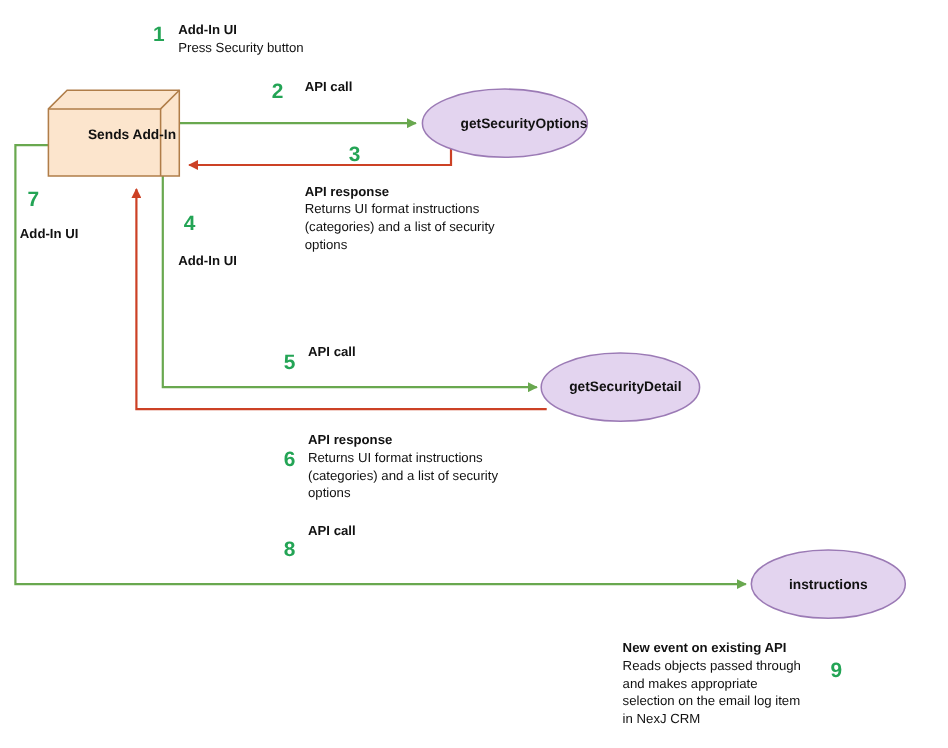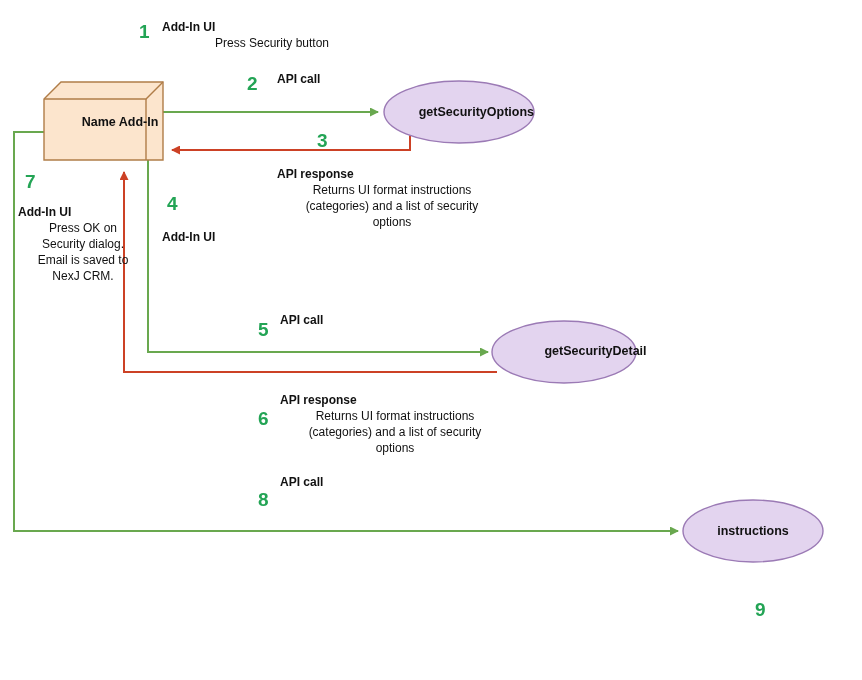--- a/index.html
+++ b/index.html
@@ -39,21 +39,20 @@
     line-height: 1.33;
     font-family: "Liberation Sans", sans-serif;
   }
   .note .note-title {
     font-weight: bold;
     display: block;
   }
   .note .note-body {
     display: block;
     white-space: pre-line;
-    text-align: center;
   }
   .node-label {
     position: absolute;
     font-size: 12.5px;
     font-weight: bold;
     color: #111111;
     text-align: center;
     font-family: "Liberation Sans", sans-serif;
   }
 </style>
@@ -104,23 +103,23 @@
 
     <g>
       <ellipse cx="564" cy="352" rx="72" ry="31" fill="#e3d4ef" stroke="#9b7ab5" stroke-width="1.4"></ellipse>
     </g>
 
     <g>
       <ellipse cx="753" cy="531" rx="70" ry="31" fill="#e3d4ef" stroke="#9b7ab5" stroke-width="1.4"></ellipse>
     </g>
   </svg>
 
-  <div class="node-label" style="left:64px; top:115px; width:112px;">Name Add-In</div>
+  <div class="node-label" style="left:64px; top:115px; width:112px;">Sends Add-In</div>
   <div class="node-label" style="left:384px; top:105px; width:150px;text-align:right;">getSecurityOptions</div>
-  <div class="node-label" style="left:492px; top:344px; width:153px;margin-left:27px;">getSecurityDetail</div>
+  <div class="node-label" style="left:492px; top:344px; width:153px;">getSecurityDetail</div>
   <div class="node-label" style="left:688px; top:524px; width:130px;">instructions</div>
 
   <div class="step-num" style="left:139px; top:22px;">1</div>
   <div class="note" style="left:162px; top:20px; width:220px;">
     <span class="note-title">Add-In UI</span>
     <span class="note-body">Press Security button</span>
   </div>
 
   <div class="step-num" style="left:247px; top:74px;">2</div>
   <div class="note" style="left:277px; top:72px; width:200px;">
@@ -149,26 +148,29 @@
   <div class="note" style="left:280px; top:393px; width:230px;">
     <span class="note-title">API response</span>
     <span class="note-body">Returns UI format instructions
 (categories) and a list of security
 options</span>
   </div>
 
   <div class="step-num" style="left:25px; top:172px;">7</div>
   <div class="note" style="left:18px; top:205px; width:130px;">
     <span class="note-title">Add-In UI</span>
-    <span class="note-body">Press OK on
-Security dialog.
-Email is saved to
-NexJ CRM.</span>
   </div>
 
   <div class="step-num" style="left:258px; top:490px;">8</div>
   <div class="note" style="left:280px; top:475px; width:230px;">
     <span class="note-title">API call</span>
   </div>
 
   <div class="step-num" style="left:755px; top:600px;">9</div>
+  <div class="note" style="left:566px; top:582px; width:250px;">
+    <span class="note-title">New event on existing API</span>
+    <span class="note-body">Reads objects passed through
+and makes appropriate
+selection on the email log item
+in NexJ CRM</span>
+  </div>
 
 </div>
 
 </body></html>

